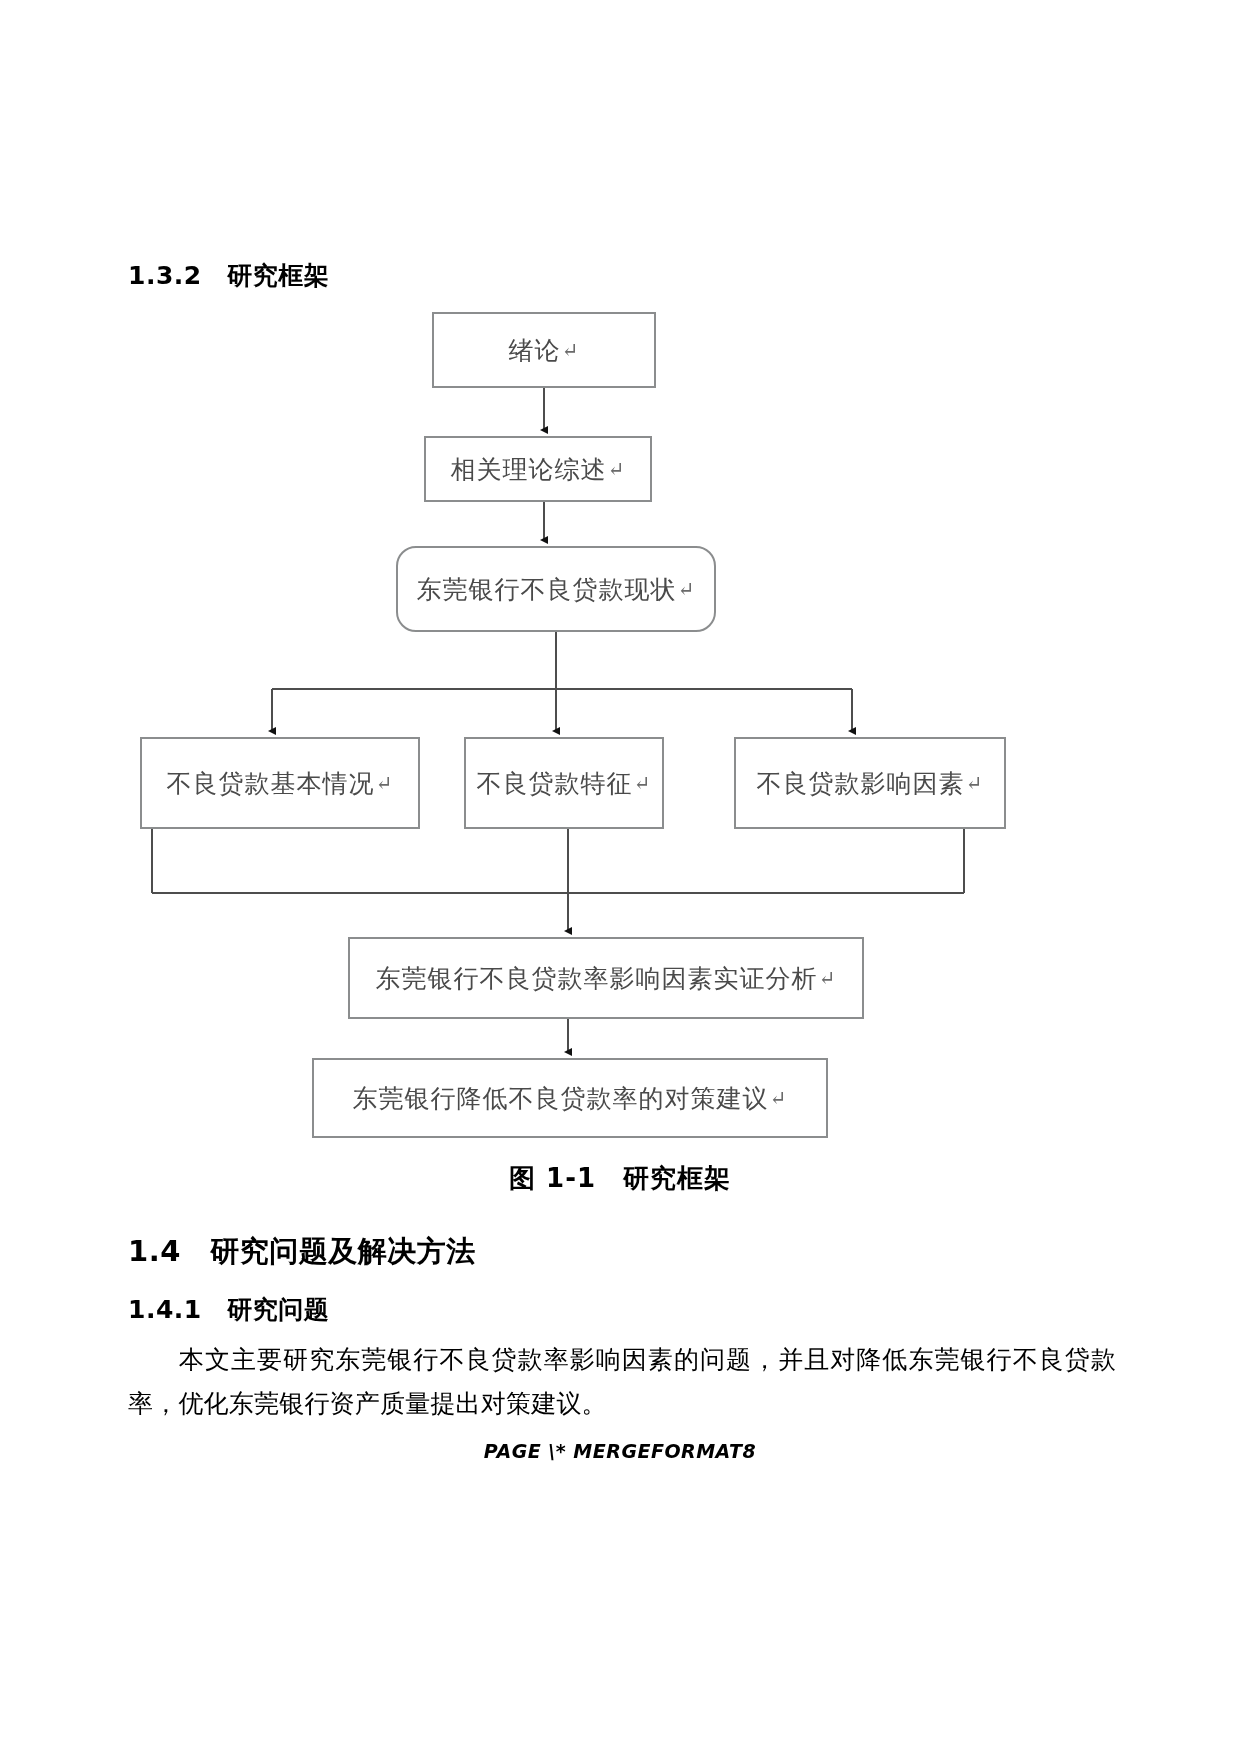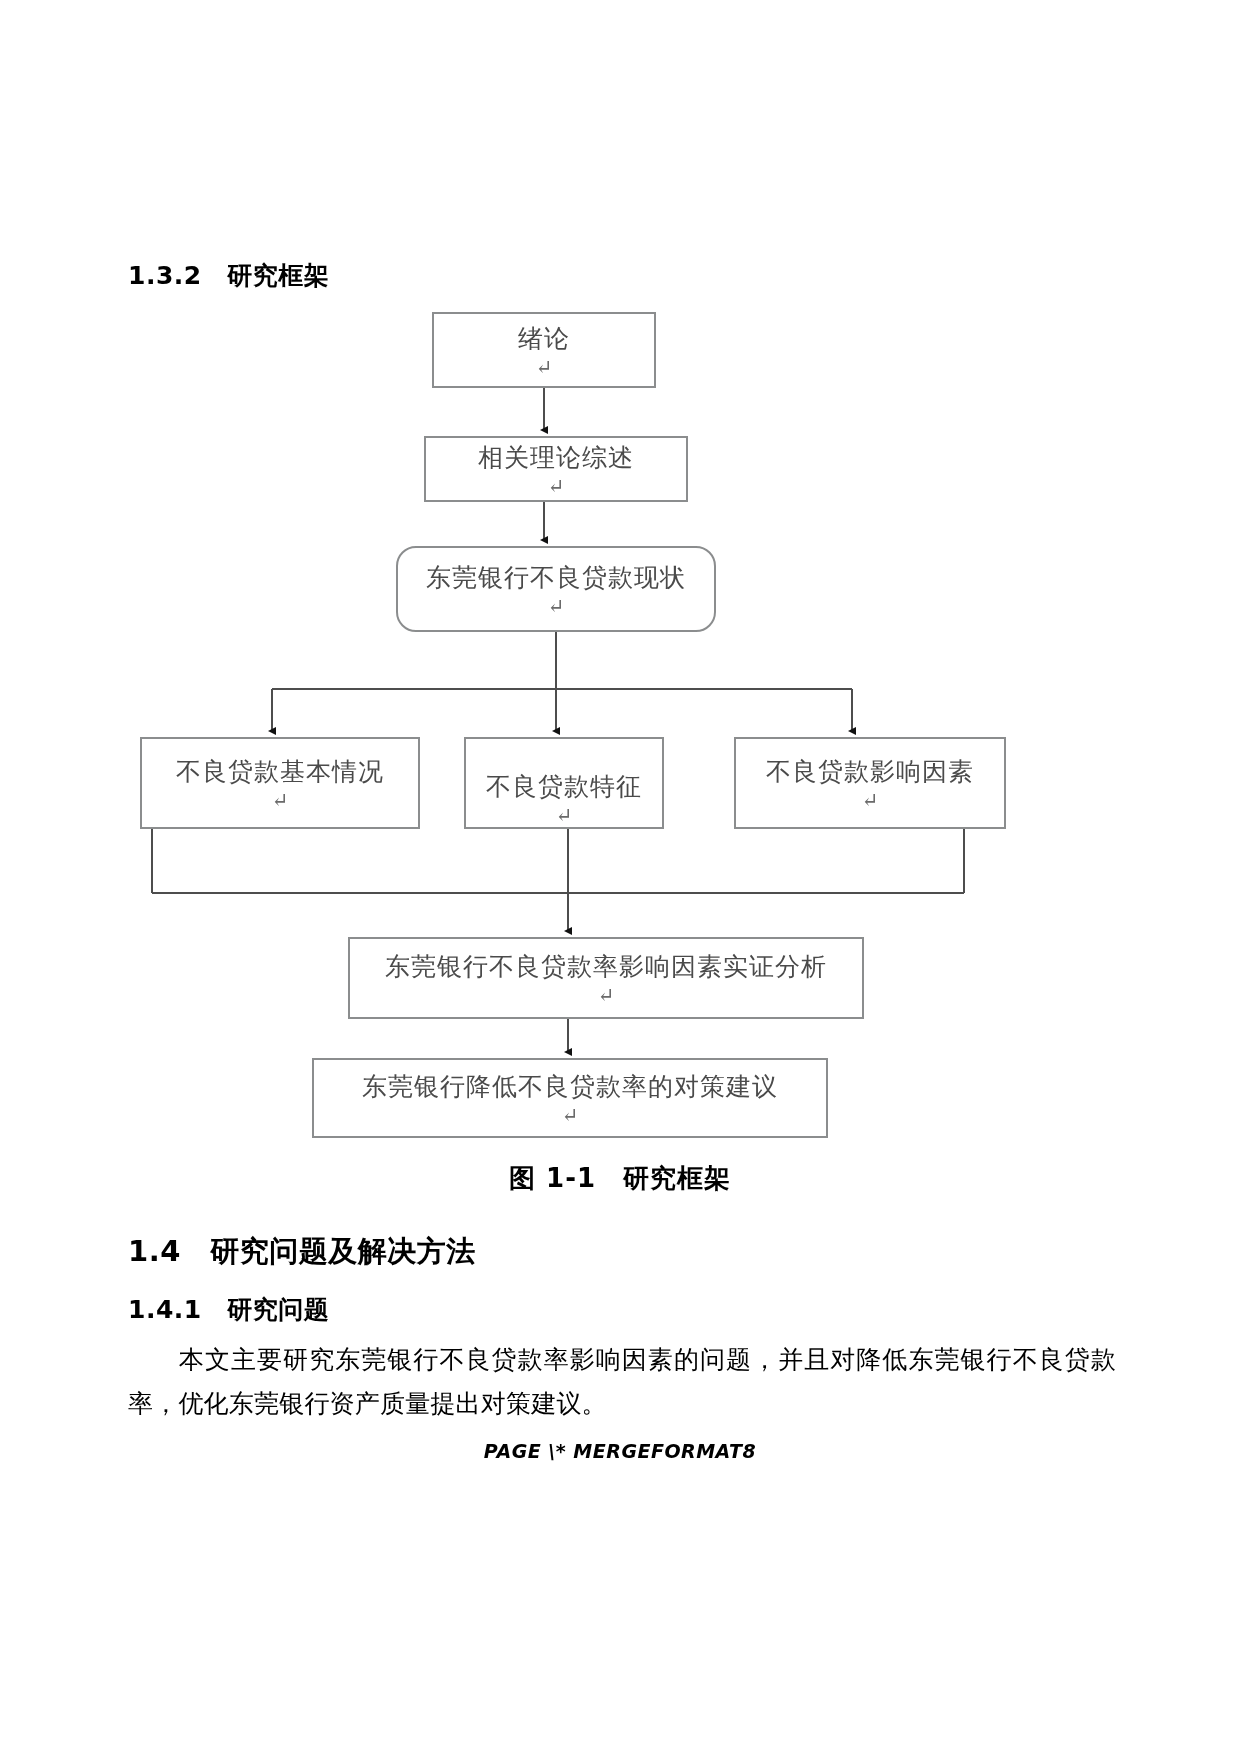--- a/index.html
+++ b/index.html
@@ -74,34 +74,33 @@
     border: 2px solid #8b8d8e;
     background: #ffffff;
     display: flex;
     align-items: center;
     justify-content: center;
     color: #4a4a4a;
     font-family: "Liberation Serif", "DejaVu Serif", serif;
     font-size: 25px;
     letter-spacing: 1px;
     white-space: nowrap;
-    flex-direction: column;
   }
   .node .pilcrow {
     font-size: 20px;
     margin-left: 1px;
     color: #6a6a6a;
   }
 
   
   #n-intro      { left: 432px; top: 12px;  width: 224px; height: 76px; }
-  #n-theory     { left: 424px; top: 136px; width: 264px; height: 66px; }
+  #n-theory     { left: 424px; top: 136px; width: 228px; height: 66px; }
   #n-status     { left: 396px; top: 246px; width: 320px; height: 86px; border-radius: 20px; }
   #n-basic      { left: 140px; top: 437px; width: 280px; height: 92px; }
-  #n-feature    { left: 464px; top: 437px; width: 200px; height: 92px; justify-content: flex-end; }
+  #n-feature    { left: 464px; top: 437px; width: 200px; height: 92px; }
   #n-factors    { left: 734px; top: 437px; width: 272px; height: 92px; }
   #n-empirical  { left: 312px; top: 637px; width: 516px; height: 82px; margin-left: 36px; }
   #n-advice     { left: 312px; top: 758px; width: 516px; height: 80px; }
 
   #flow-svg {
     position: absolute;
     left: 0; top: 0;
     width: 1240px;
     height: 880px;
   }

